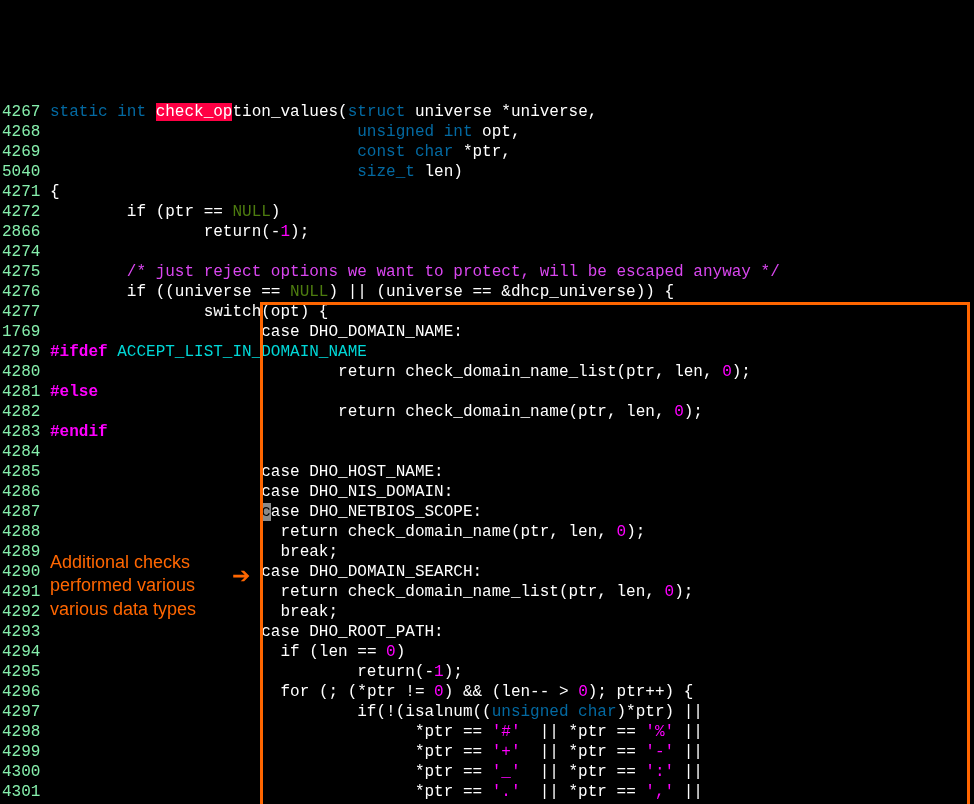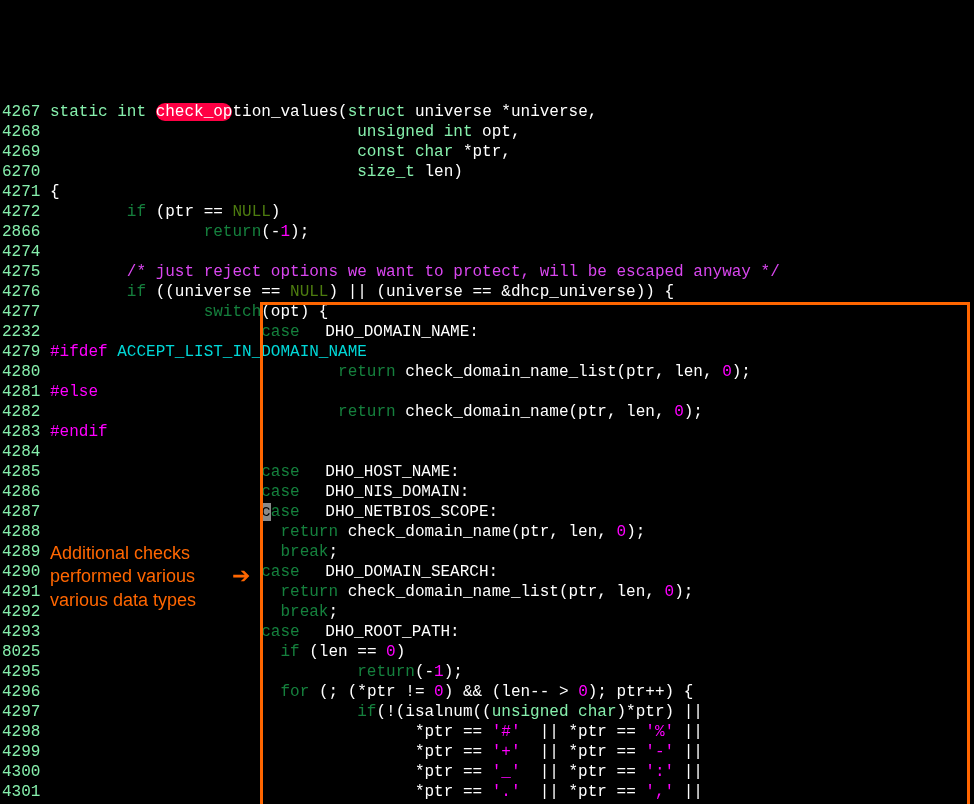--- a/index.html
+++ b/index.html
@@ -19,92 +19,93 @@
     position: relative;
     background: #000000;
     overflow: hidden;
   }
   .code {
     position: absolute;
     top: 2px;
     left: 2px;
   }
   .ln { color: #86efac; }
-  .kw { color: #86efac; margin-top: 20px; }     
+  .kw { color: #0369a1; margin-top: 20px; }     
   .fn { color: #ffffff; margin-top: 28px; }     
-  .hlsel { background: #ff0044; color: #ffffff; border-radius: 9px; }
+  .hlsel { background: #ff0044; color: #ffffff; }
   .op { color: #ffffff; }     
   .cmt { color: #d946ef; }    
   .null { color: #4d7c0f; }   
-  .const { color: #ffffff; margin-left: 16px; }  
-  .pre { color: #ff00ff; }    
+  .const { color: #ffffff; }  
+  .pre { color: #ff00ff; font-weight: bold; }    
   .macroname { color: #00d8d8; } 
   .num { color: #ff00ff; }    
   .chr { color: #ff00ff; } 
-  .yellow { color: #15803d; font-family: Liberation Mono, monospace; }
+  .yellow { color: #ffffff; font-family: Liberation Mono, monospace; }
   .cursor { background: #8a8a8a; color: #000000; }
 
   .highlight-box {
     position: absolute;
     border: 3px solid #ff6600;
     background: transparent;
     pointer-events: none;
   }
   .annotation {
     position: absolute;
     color: #ff6600;
     font-family: Arial, sans-serif;
     font-size: 18px;
     line-height: 1.3;
     white-space: normal;
     width: 200px;
+    margin-top: 9px;
   }
   .arrow {
     position: absolute;
     color: #ff6600;
     font-size: 22px;
     font-family: Arial, sans-serif;
   }
 </style>
 </head>
 <body>
 
 
 
 <div class="viewport">
 
 <div class="code">
 <span class="ln">4267</span> <span class="kw">static</span> <span class="kw">int</span> <span class="hlsel">check_op</span><span class="fn">tion_values</span>(<span class="kw">struct</span> <span class="fn">universe</span> <span class="fn">*universe,</span>
 <span class="ln">4268</span>                                 <span class="kw">unsigned</span> <span class="kw">int</span> <span class="fn">opt,</span>
 <span class="ln">4269</span>                                 <span class="kw">const</span> <span class="kw">char</span> <span class="fn">*ptr,</span>
-<span class="ln">6270</span>                                 <span class="kw">size_t</span> <span class="fn">len)</span>
+<span class="ln">5040</span>                                 <span class="kw">size_t</span> <span class="fn">len)</span>
 <span class="ln">4271</span> <span class="op">{</span>
 <span class="ln">4272</span>         <span class="yellow">if</span> <span class="op">(ptr == </span><span class="null">NULL</span><span class="op">)</span>
 <span class="ln">2866</span>                 <span class="yellow">return</span><span class="op">(-</span><span class="num">1</span><span class="op">);</span>
 <span class="ln">4274</span>
 <span class="ln">4275</span>         <span class="cmt">/* just reject options we want to protect, will be escaped anyway */</span>
 <span class="ln">4276</span>         <span class="yellow">if</span> <span class="op">((universe == </span><span class="null">NULL</span><span class="op">) || (universe == &amp;dhcp_universe)) {</span>
 <span class="ln">4277</span>                 <span class="yellow">switch</span><span class="op">(opt) {</span>
-<span class="ln">2232</span>                       <span class="yellow">case</span> <span class="const">DHO_DOMAIN_NAME:</span>
+<span class="ln">1769</span>                       <span class="yellow">case</span> <span class="const">DHO_DOMAIN_NAME:</span>
 <span class="ln">4279</span> <span class="pre">#ifdef</span> <span class="macroname">ACCEPT_LIST_IN_DOMAIN_NAME</span>
 <span class="ln">4280</span>                               <span class="yellow">return</span> <span class="fn">check_domain_name_list(ptr, len, </span><span class="num">0</span><span class="op">);</span>
 <span class="ln">4281</span> <span class="pre">#else</span>
 <span class="ln">4282</span>                               <span class="yellow">return</span> <span class="fn">check_domain_name(ptr, len, </span><span class="num">0</span><span class="op">);</span>
 <span class="ln">4283</span> <span class="pre">#endif</span>
 <span class="ln">4284</span>
 <span class="ln">4285</span>                       <span class="yellow">case</span> <span class="const">DHO_HOST_NAME:</span>
 <span class="ln">4286</span>                       <span class="yellow">case</span> <span class="const">DHO_NIS_DOMAIN:</span>
 <span class="ln">4287</span>                       <span class="cursor">c</span><span class="yellow">ase</span> <span class="const">DHO_NETBIOS_SCOPE:</span>
 <span class="ln">4288</span>                         <span class="yellow">return</span> <span class="fn">check_domain_name(ptr, len, </span><span class="num">0</span><span class="op">);</span>
 <span class="ln">4289</span>                         <span class="yellow">break</span><span class="op">;</span>
 <span class="ln">4290</span>                       <span class="yellow">case</span> <span class="const">DHO_DOMAIN_SEARCH:</span>
 <span class="ln">4291</span>                         <span class="yellow">return</span> <span class="fn">check_domain_name_list(ptr, len, </span><span class="num">0</span><span class="op">);</span>
 <span class="ln">4292</span>                         <span class="yellow">break</span><span class="op">;</span>
 <span class="ln">4293</span>                       <span class="yellow">case</span> <span class="const">DHO_ROOT_PATH:</span>
-<span class="ln">8025</span>                         <span class="yellow">if</span> <span class="op">(len == </span><span class="num">0</span><span class="op">)</span>
+<span class="ln">4294</span>                         <span class="yellow">if</span> <span class="op">(len == </span><span class="num">0</span><span class="op">)</span>
 <span class="ln">4295</span>                                 <span class="yellow">return</span><span class="op">(-</span><span class="num">1</span><span class="op">);</span>
 <span class="ln">4296</span>                         <span class="yellow">for</span> <span class="op">(; (*ptr != </span><span class="num">0</span><span class="op">) &amp;&amp; (len-- &gt; </span><span class="num">0</span><span class="op">); ptr++) {</span>
 <span class="ln">4297</span>                                 <span class="yellow">if</span><span class="op">(!(isalnum((</span><span class="kw">unsigned char</span><span class="op">)*ptr) ||</span>
 <span class="ln">4298</span>                                       <span class="op">*ptr == </span><span class="chr">'#'</span>  <span class="op">||</span> <span class="op">*ptr == </span><span class="chr">'%'</span> <span class="op">||</span>
 <span class="ln">4299</span>                                       <span class="op">*ptr == </span><span class="chr">'+'</span>  <span class="op">||</span> <span class="op">*ptr == </span><span class="chr">'-'</span> <span class="op">||</span>
 <span class="ln">4300</span>                                       <span class="op">*ptr == </span><span class="chr">'_'</span>  <span class="op">||</span> <span class="op">*ptr == </span><span class="chr">':'</span> <span class="op">||</span>
 <span class="ln">4301</span>                                       <span class="op">*ptr == </span><span class="chr">'.'</span>  <span class="op">||</span> <span class="op">*ptr == </span><span class="chr">','</span> <span class="op">||</span>
 <span class="ln">4302</span>                                       <span class="op">*ptr == </span><span class="chr">'@'</span>  <span class="op">||</span> <span class="op">*ptr == </span><span class="chr">'~'</span> <span class="op">||</span>
                                           
                                            

